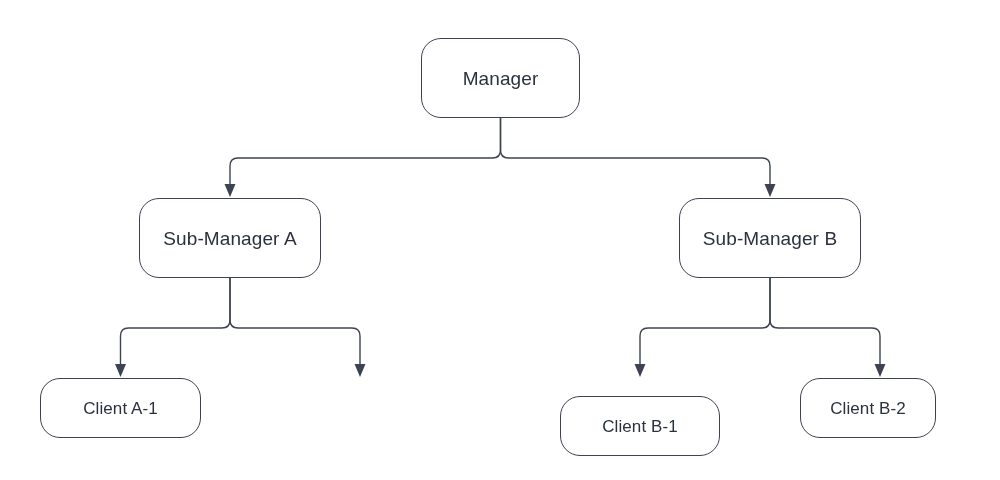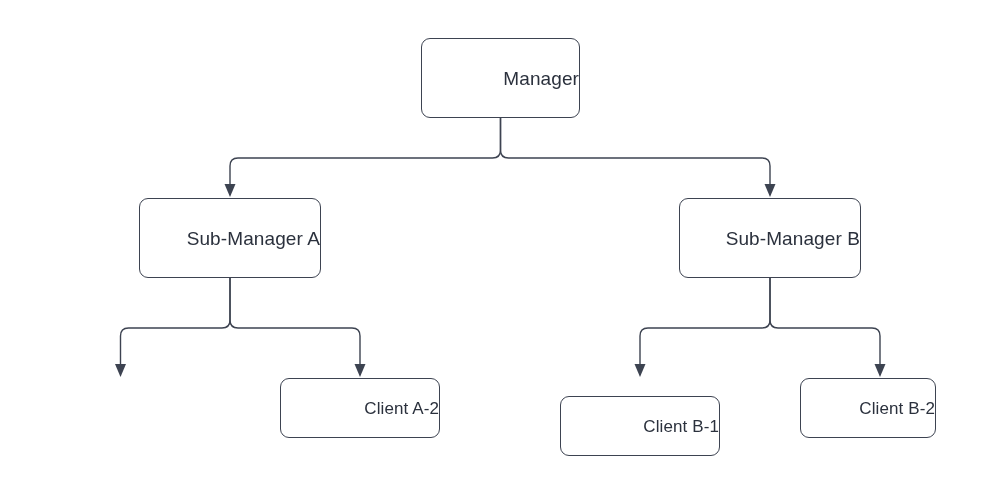--- a/index.html
+++ b/index.html
@@ -23,24 +23,24 @@
     left: 0;
     top: 0;
     width: 1000px;
     height: 480px;
   }
   .node {
     position: absolute;
     box-sizing: border-box;
     display: flex;
     align-items: center;
-    justify-content: flex-end;
+    justify-content: center;
     background: #ffffff;
     border: 1.4px solid #3d4351;
-    border-radius: 9px;
+    border-radius: 20px;
     color: #2b313d;
     font-family: "Liberation Sans", sans-serif;
     font-size: 19px;
     line-height: 1;
     letter-spacing: 0.1px;
     white-space: nowrap;
     z-index: 2;
   }
   .node-label {
     pointer-events: none;
@@ -74,24 +74,24 @@
   </div>
 
   <div class="node level-sub" style="left:139px; top:198px; width:182px; height:80px;">
     <span class="node-label">Sub-Manager A</span>
   </div>
 
   <div class="node level-sub" style="left:679px; top:198px; width:182px; height:80px;">
     <span class="node-label">Sub-Manager B</span>
   </div>
 
+  <div class="node level-client" style="left:40px; top:378px; width:161px; height:60px;">
+    <span class="node-label">Client A-1</span>
+  </div>
 
-  <div class="node level-client" style="left:280px; top:378px; width:160px; height:60px;">
-    <span class="node-label">Client A-2</span>
-  </div>
 
   <div class="node level-client" style="left:560px; top:378px; width:160px; height:60px;margin-top:18px;">
     <span class="node-label">Client B-1</span>
   </div>
 
   <div class="node level-client" style="left:800px; top:378px; width:136px; height:60px;">
     <span class="node-label">Client B-2</span>
   </div>
 
 </div>

